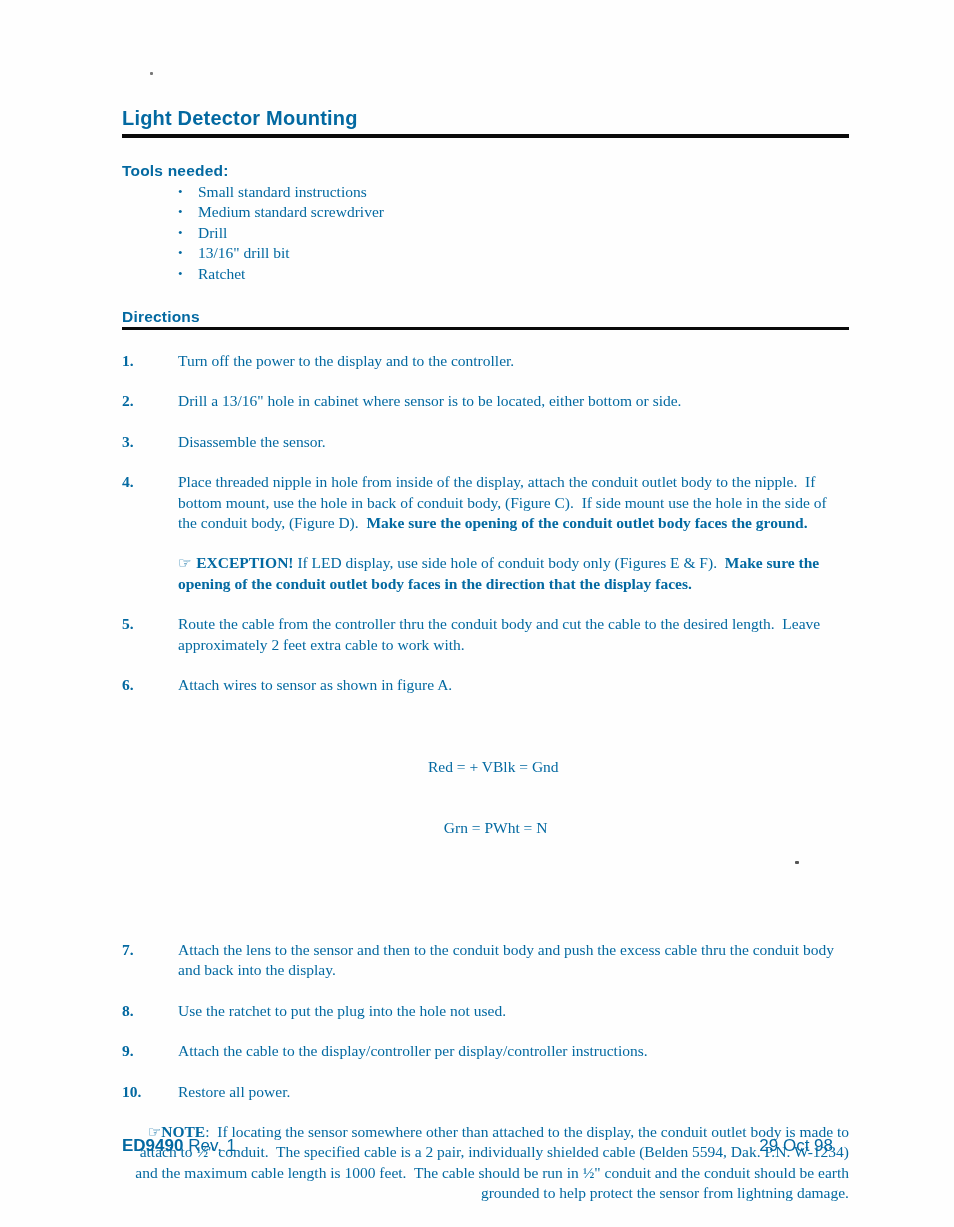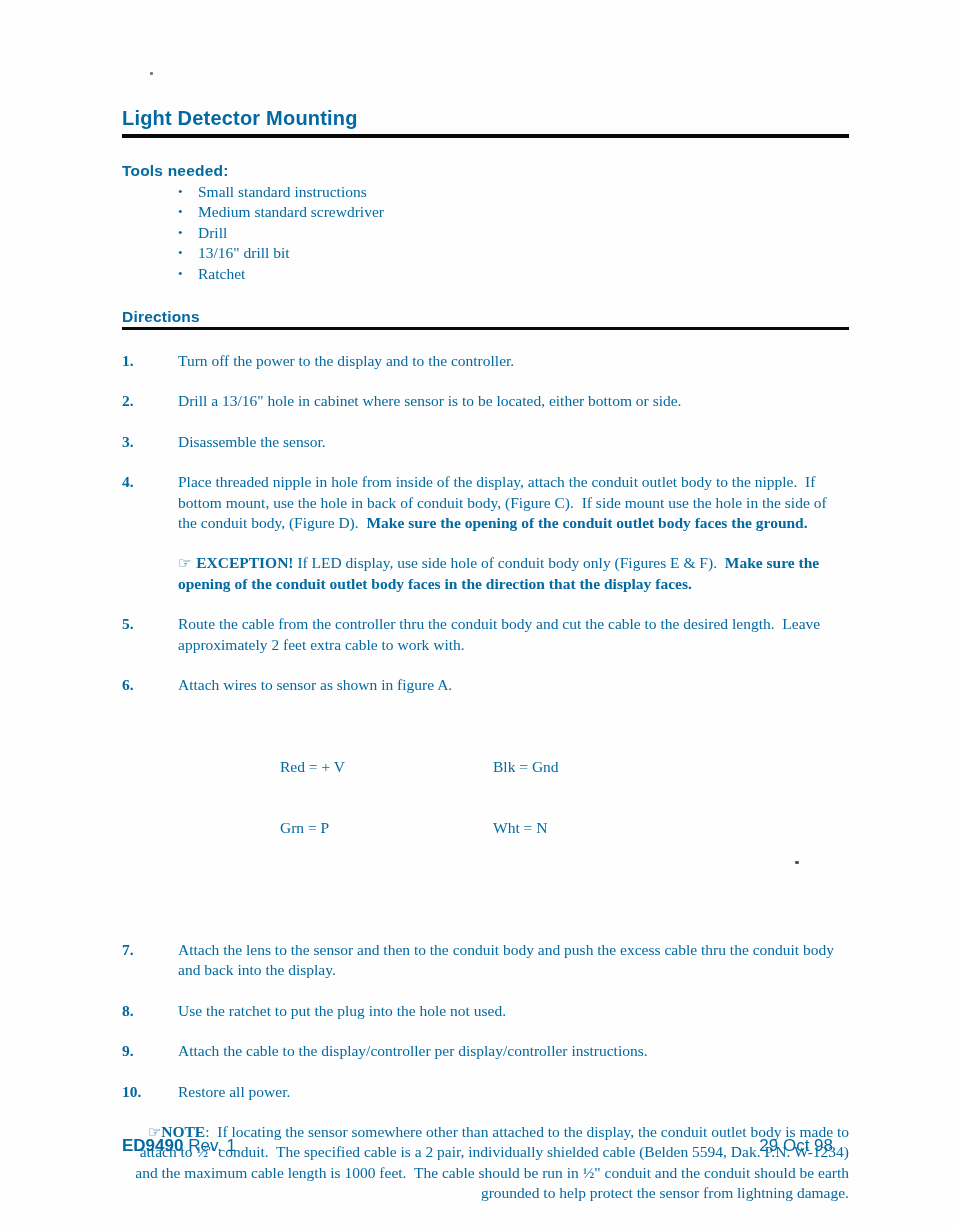--- a/index.html
+++ b/index.html
@@ -68,21 +68,21 @@
   }
   .exception {
     margin:0 0 20px 56px;
     width:671px;
     font-size:15.5px;
     line-height:20.4px;
     white-space:pre-wrap;
   }
   .wire-table { margin-left:102px; }
   .wire-row { display:flex; }
-  .wire-cell-left { width:213px; }
+  .wire-cell-left { width:213px;text-align:right; }
   .note {
     width:727px;
     font-size:15.5px;
     line-height:20.4px;
     white-space:pre-wrap;
     text-align:right;
   }
   .footer {
     position:absolute;
     left:122px; top:1137px;

